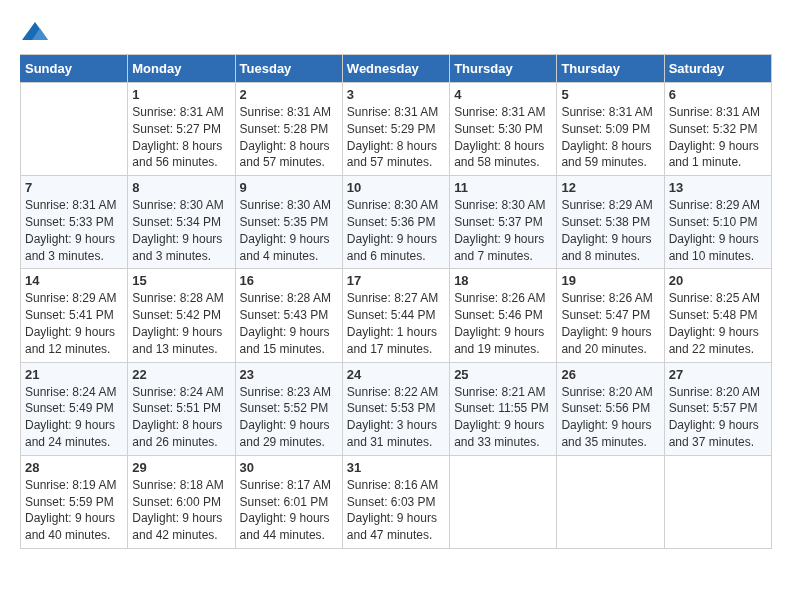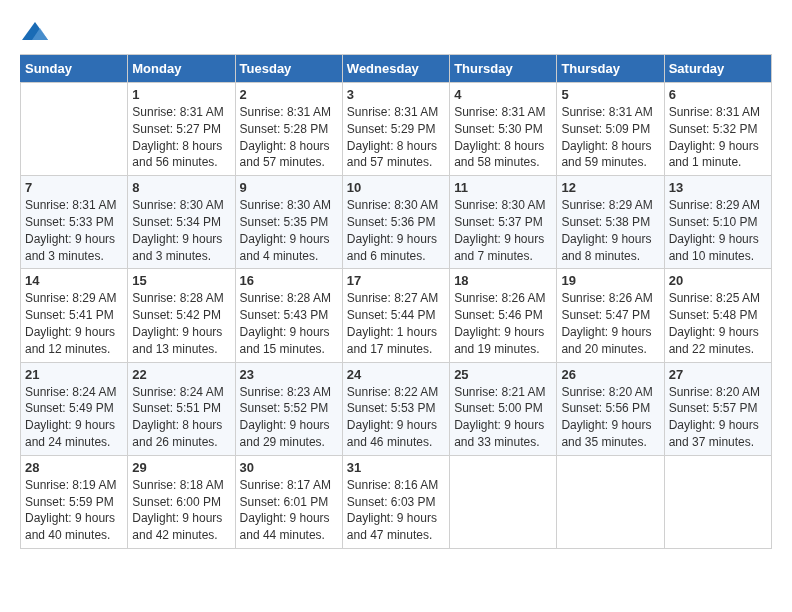--- a/index.html
+++ b/index.html
@@ -297,28 +297,28 @@
           <span>Sunrise: 8:23 AM</span><br>
           <span>Sunset: 5:52 PM</span><br>
           <span>Daylight: 9 hours and 29 minutes.</span>
         </div>
       </td>
         <td>
         <span class="day-number">24</span>
         <div class="day-info">
           <span>Sunrise: 8:22 AM</span><br>
           <span>Sunset: 5:53 PM</span><br>
-          <span>Daylight: 9 hours and 46 minutes.</span>
+          <span>Daylight: 3 hours and 31 minutes.</span>
         </div>
       </td>
         <td>
         <span class="day-number">25</span>
         <div class="day-info">
           <span>Sunrise: 8:21 AM</span><br>
-          <span>Sunset: 5:00 PM</span><br>
+          <span>Sunset: 11:55 PM</span><br>
           <span>Daylight: 9 hours and 33 minutes.</span>
         </div>
       </td>
         <td>
         <span class="day-number">26</span>
         <div class="day-info">
           <span>Sunrise: 8:20 AM</span><br>
           <span>Sunset: 5:56 PM</span><br>
           <span>Daylight: 9 hours and 35 minutes.</span>
         </div>

